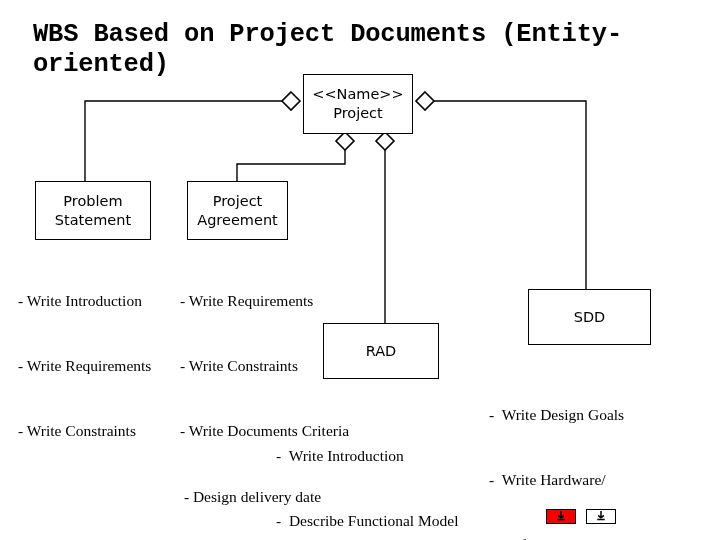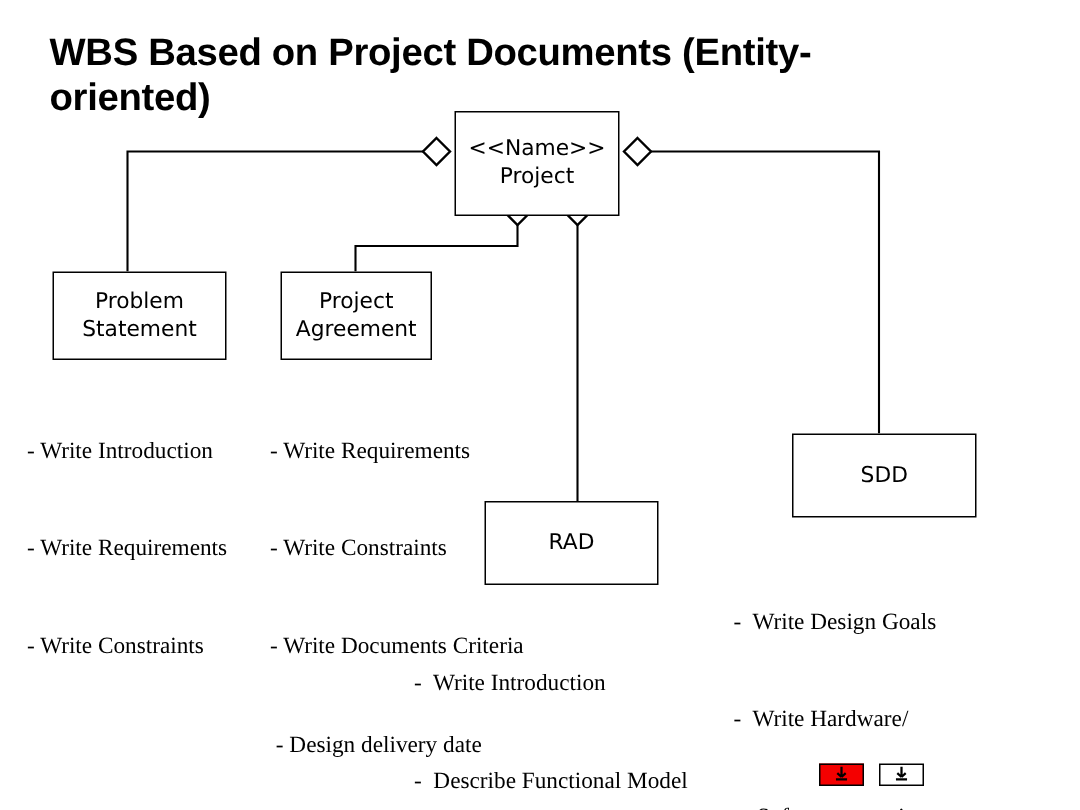--- a/index.html
+++ b/index.html
@@ -16,21 +16,21 @@
     overflow: hidden;
     font-family: "Liberation Sans", sans-serif;
   }
 
   
   #slide-title {
     position: absolute;
     left: 33px;
     top: 20px;
     width: 660px;
-    font-family: Liberation Sans, sans-serif;
+    font-family: Liberation Mono, monospace;
     font-weight: bold;
     font-size: 25.5px;
     line-height: 30px;
     letter-spacing: -0.2px;
     color: #000000;
     white-space: pre-line;
   }
 
   
   .node-box {
@@ -126,30 +126,30 @@
       <path d="M 385 149 L 385 339"></path>
     </g>
     <g stroke="#000000" stroke-width="1.6" fill="#ffffff">
       <polygon points="291,92 300,101 291,110 282,101"></polygon>
       <polygon points="425,92 434,101 425,110 416,101"></polygon>
       <polygon points="345,132 354,141 345,150 336,141"></polygon>
       <polygon points="385,132 394,141 385,150 376,141"></polygon>
     </g>
   </svg>
 
-  <div class="node-box" style="left:303px; top:74px; width:110px; height:70px;">&lt;&lt;Name&gt;&gt;
+  <div class="node-box" style="left:303px; top:74px; width:110px; height:60px;">&lt;&lt;Name&gt;&gt;
 Project</div>
 
   <div class="node-box" style="left:35px; top:181px; width:116px; height:59px;">Problem
 Statement</div>
 
   <div class="node-box" style="left:187px; top:181px; width:101px; height:59px;">Project
 Agreement</div>
 
-  <div class="node-box" style="left:323px; top:334px; width:116px; height:56px;">RAD</div>
+  <div class="node-box" style="left:323px; top:323px; width:116px; height:56px;">RAD</div>
 
   <div class="node-box" style="left:528px; top:289px; width:123px; height:56px;">SDD</div>
 
   <div class="task-list" style="left:18px; top:246px;">
     <span class="task-line">- Write Introduction</span>
     <span class="task-line">- Write Requirements</span>
     <span class="task-line">- Write Constraints</span>
   </div>
 
   <div class="task-list" style="left:180px; top:246px;">

